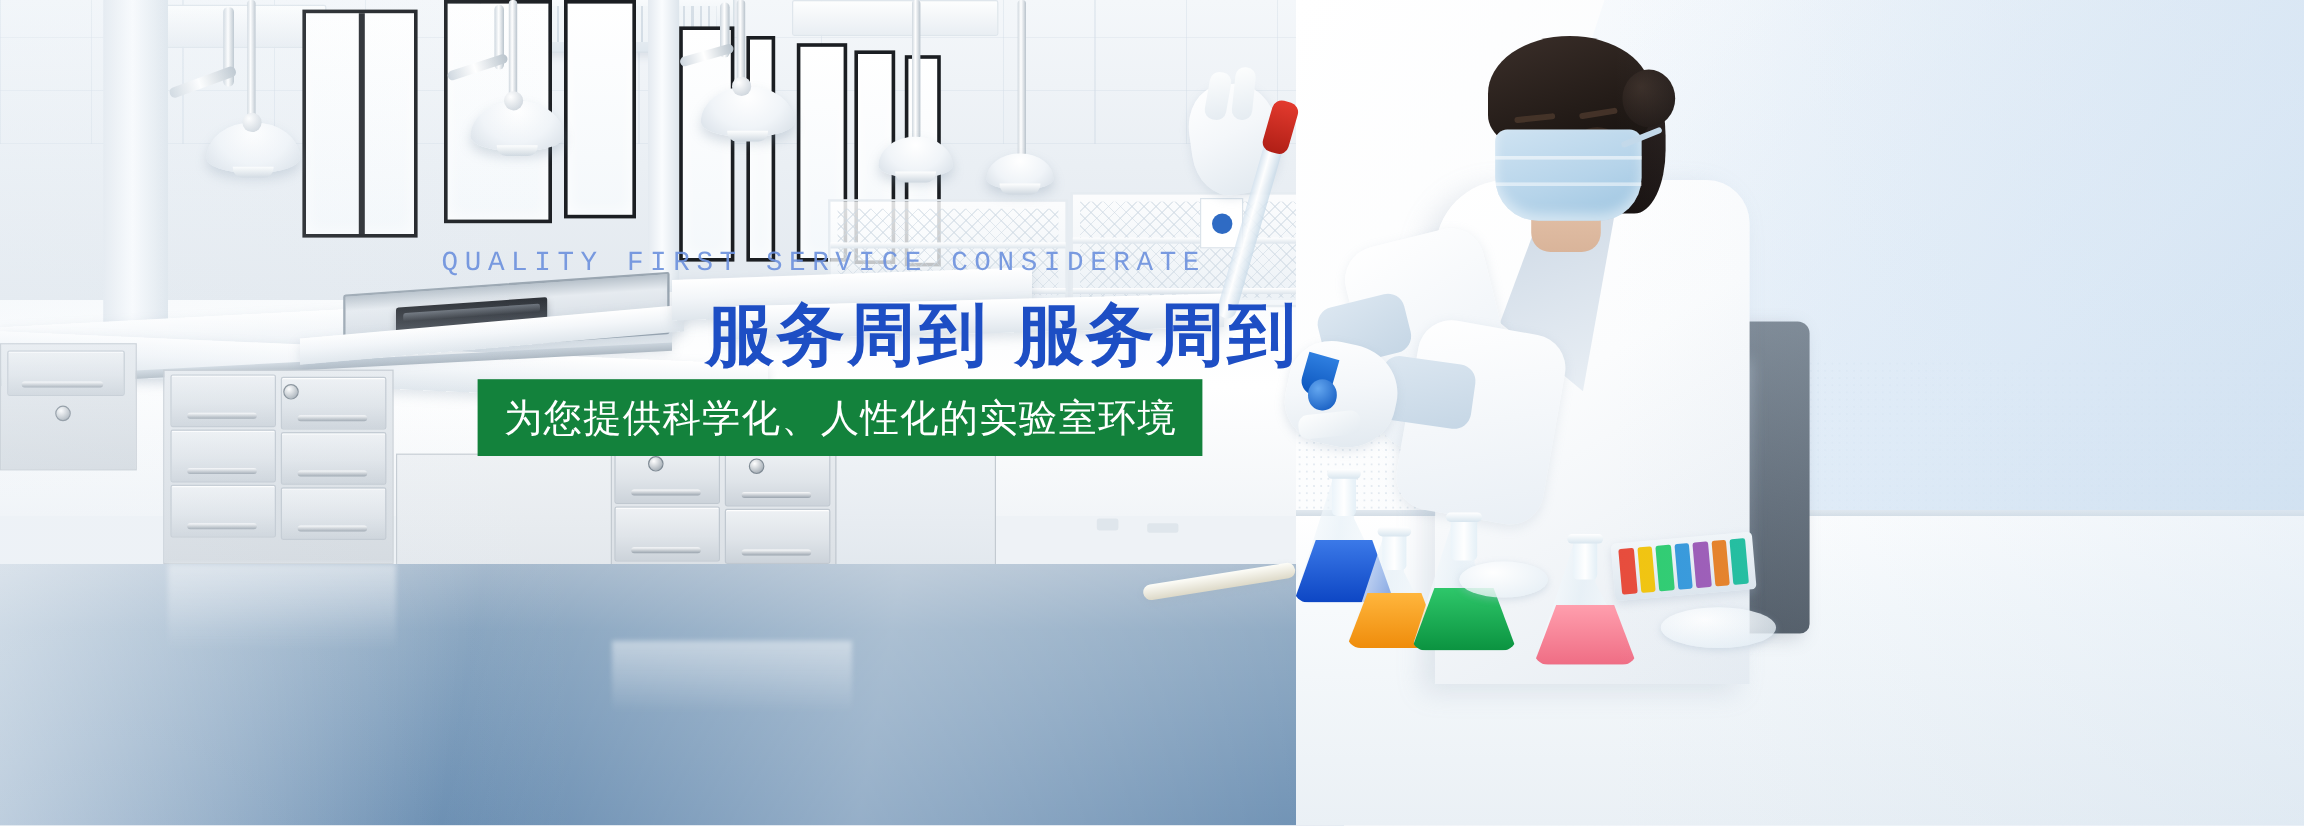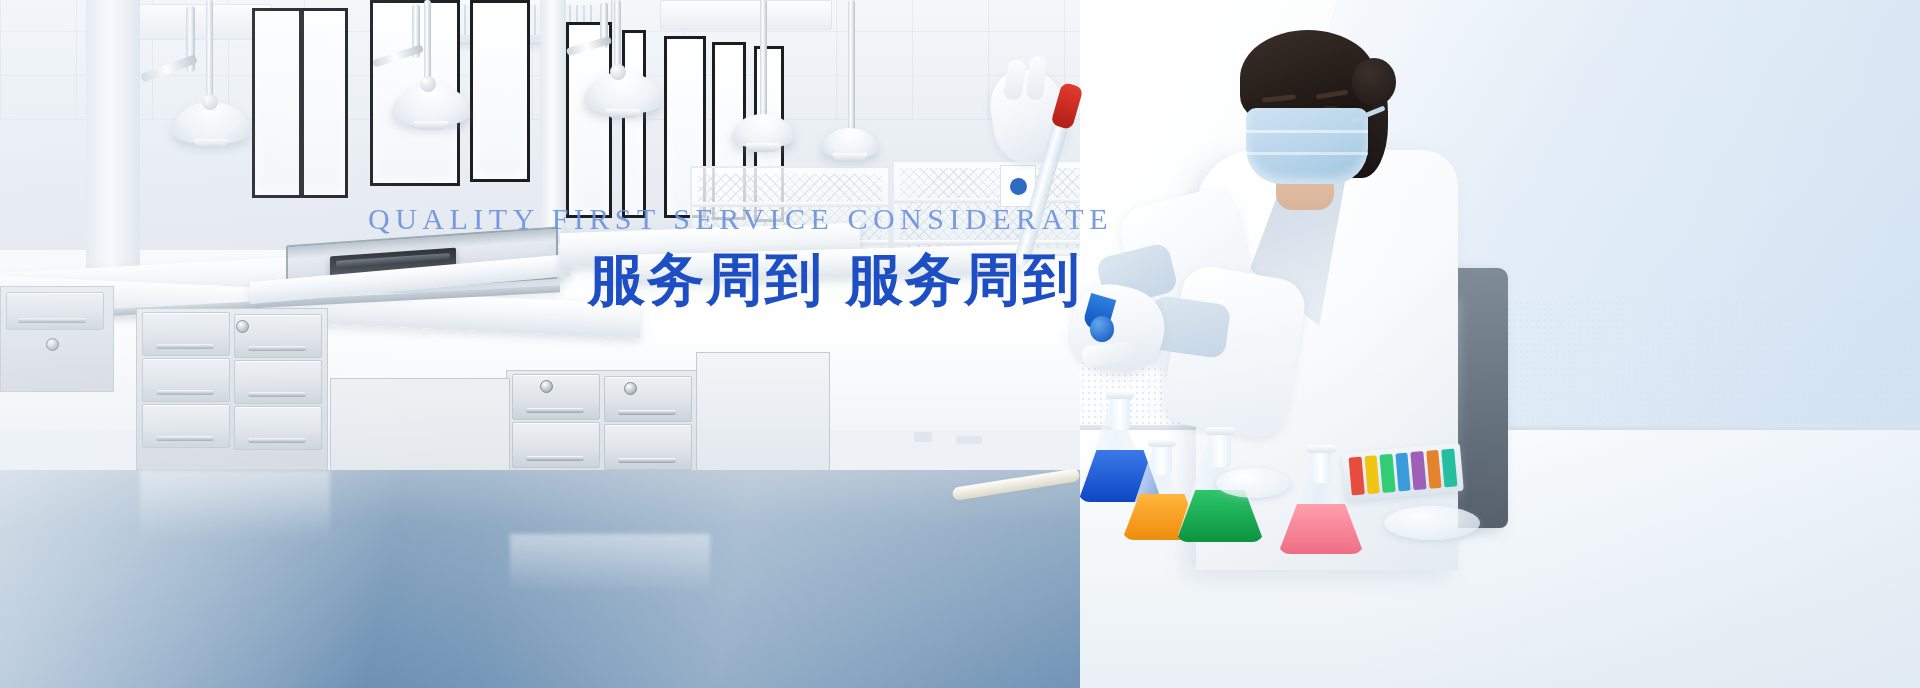--- a/index.html
+++ b/index.html
@@ -355,22 +355,22 @@
     position:absolute;inset:0;
     background:linear-gradient(90deg,rgba(235,242,248,.25) 0%,rgba(255,255,255,0) 25%,rgba(255,255,255,0) 70%,rgba(205,222,238,.35) 100%);
     pointer-events:none;
   }
 
   
   .overlay{position:absolute;inset:0;}
 
   .eng-tagline{
     position:absolute;left:368px;top:203px;
-    font-family:Liberation Serif, serif;
-    font-size:30px;line-height:32px;
+    font-family:Liberation Mono, monospace;
+    font-size:23px;line-height:32px;
     letter-spacing:5.5px;
     color:#6f93de;
     white-space:nowrap;
     opacity:.92;
   }
 
   .cn-headline{
     position:absolute;left:588px;top:248px;
     font-family:"DejaVu Sans","Liberation Sans",sans-serif;
     font-weight:bold;
@@ -619,15 +619,18 @@
 
     <div class="grade"></div>
   </div>
 
   <div class="overlay">
 
     <div class="eng-tagline">QUALITY FIRST  SERVICE  CONSIDERATE</div>
 
     <div class="cn-headline">服务周到  服务周到</div>
 
+    <div class="green-bar">
+      <div class="txt">为您提供科学化、人性化的实验室环境</div>
+    </div>
 
   </div>
 </div>
 
 </body></html>

